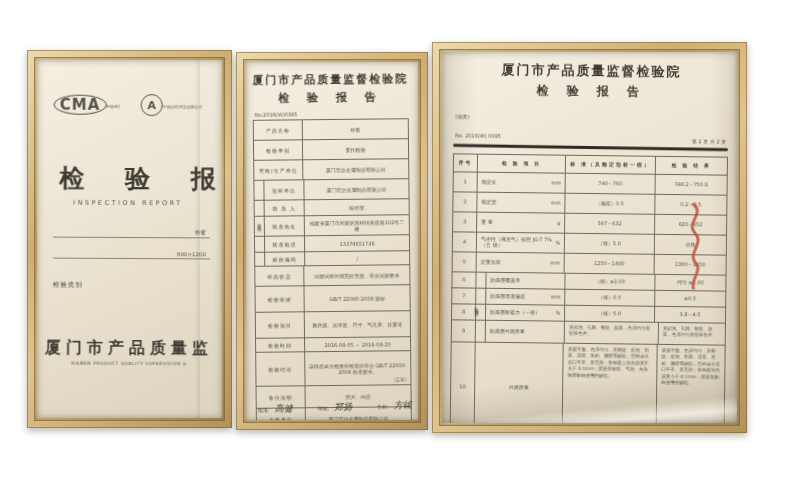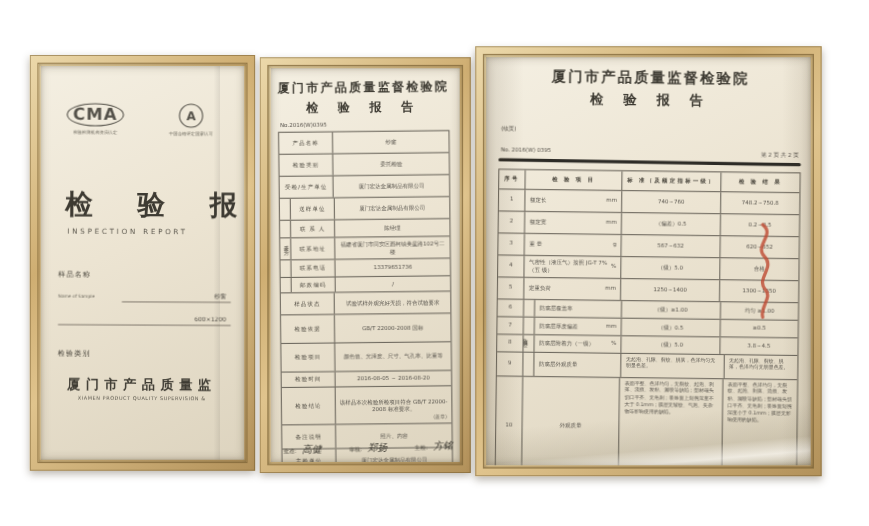--- a/index.html
+++ b/index.html
@@ -15,38 +15,38 @@
   .frame-right{left:432px;top:42px; width:315px; height:391px;}
   .paper{position:absolute;inset:10px;overflow:hidden;
          background:linear-gradient(155deg,#f4efe2 0%,#ece4d2 45%,#ddd4bf 100%);
          box-shadow:inset 0 0 9px rgba(60,50,30,.28);}
   .content{position:absolute;inset:0;filter:blur(.3px);}
   .c-left {transform:rotate(.3deg);}
   .c-mid  {transform:rotate(-.6deg);}
   .c-right{transform:rotate(.7deg);}
   
   .logos{display:flex;justify-content:space-between;padding:34px 16px 0 16px;}
-  .logo{display:flex;flex-direction:column;align-items:center;width:66px;}
+  .logo{display:flex;flex-direction:row;align-items:center;width:66px;}
   .cma-text{font-weight:bold;font-size:15px;letter-spacing:1px;color:#55524a;
             border:1.5px solid #55524a;border-radius:50%;padding:1px 5px;line-height:1.1;}
   .cal-circle{width:20px;height:20px;border:1.6px solid #55524a;border-radius:50%;
             display:flex;align-items:center;justify-content:center;font-weight:bold;font-size:11px;color:#55524a;}
   .logo-cap{font-size:4px;color:#6b675c;margin-top:3px;white-space:nowrap;overflow:hidden;max-width:70px;}
   .big-title{margin-top:46px;padding-left:22px;font-size:25px;font-weight:bold;letter-spacing:16px;
              color:#3d3a32;white-space:nowrap;font-family:"DejaVu Serif",serif;}
-  .big-title-en{padding-left:24px;font-size:6.5px;letter-spacing:2.5px;color:#5a564c;margin-top:4px;white-space:nowrap;}
+  .big-title-en{padding-left:36px;font-size:6.5px;letter-spacing:2.5px;color:#5a564c;margin-top:4px;white-space:nowrap;}
   .fields{margin-top:22px;padding:0 12px 0 16px;}
   .fld{display:flex;align-items:flex-end;margin-bottom:13px;}
   .fld-l{width:58px;flex:none;}
   .fld-cn{font-size:6.5px;color:#4a463d;letter-spacing:1px;}
   .fld-en{font-size:4px;color:#6d695e;}
   .fld-v{flex:1;border-bottom:1px solid #8b8478;font-size:5.5px;text-align:right;
          padding:0 4px 1px 0;color:#56524a;white-space:nowrap;overflow:hidden;}
   .footer-org{position:absolute;left:0;right:0;bottom:52px;text-align:center;}
-  .footer-cn{font-size:12px;font-weight:bold;letter-spacing:5px;color:#3d3a32;white-space:nowrap;
+  .footer-cn{font-size:16px;font-weight:bold;letter-spacing:5px;color:#3d3a32;white-space:nowrap;
              font-family:"DejaVu Serif",serif;}
   .footer-en{font-size:4.5px;letter-spacing:.5px;color:#5a564c;margin-top:2px;white-space:nowrap;}
   .fold-line{position:absolute;top:0;bottom:0;right:22px;width:6px;
              background:linear-gradient(90deg,rgba(0,0,0,0),rgba(0,0,0,.08));}
   
   .rpt-title1{text-align:center;font-size:11px;font-weight:bold;letter-spacing:2px;color:#3d3a32;
               margin-top:10px;white-space:nowrap;font-family:"DejaVu Serif",serif;}
   .rpt-title2{text-align:center;font-size:11px;font-weight:bold;letter-spacing:7px;color:#3d3a32;margin-top:3px;}
   .tiny{font-size:5px;color:#55514a;}
   
@@ -106,22 +106,20 @@
           </div>
           <div class="logo">
             <span class="cal-circle">A</span>
             <span class="logo-cap">中国合格评定国家认可</span>
           </div>
         </div>
         <div class="big-title">检 验 报 告</div>
         <div class="big-title-en">INSPECTION REPORT</div>
         <div class="fields">
           <div class="fld">
-            <span class="fld-l"><span class="fld-cn">样品名称</span><br>
-              <span class="fld-en">Name of Sample</span></span>
             <span class="fld-v">纱窗</span>
           </div>
           <div class="fld">
             <span class="fld-v">600×1200</span>
           </div>
           <div class="fld">
             <span class="fld-l"><span class="fld-cn">检验类别</span><br>
               </span>
 
           </div>

